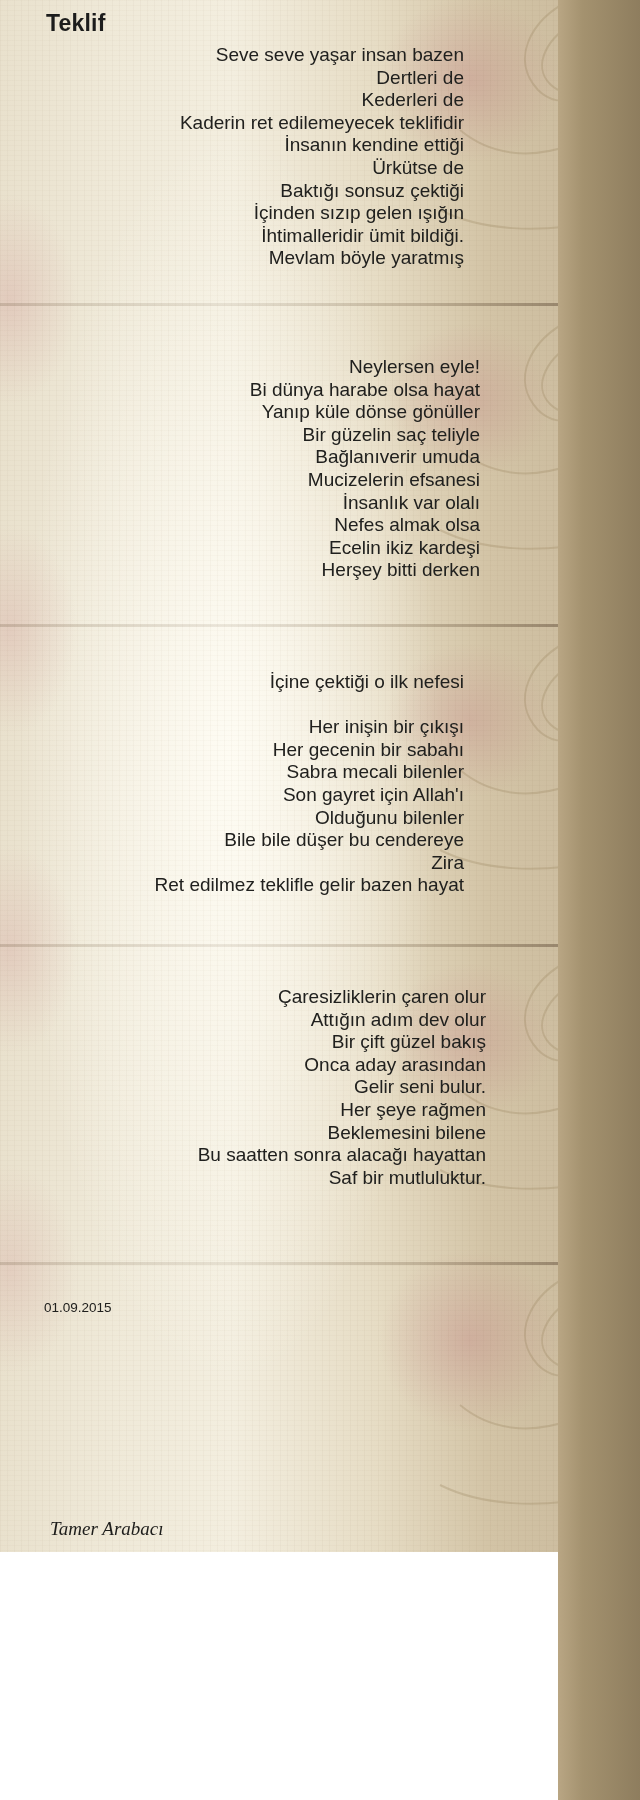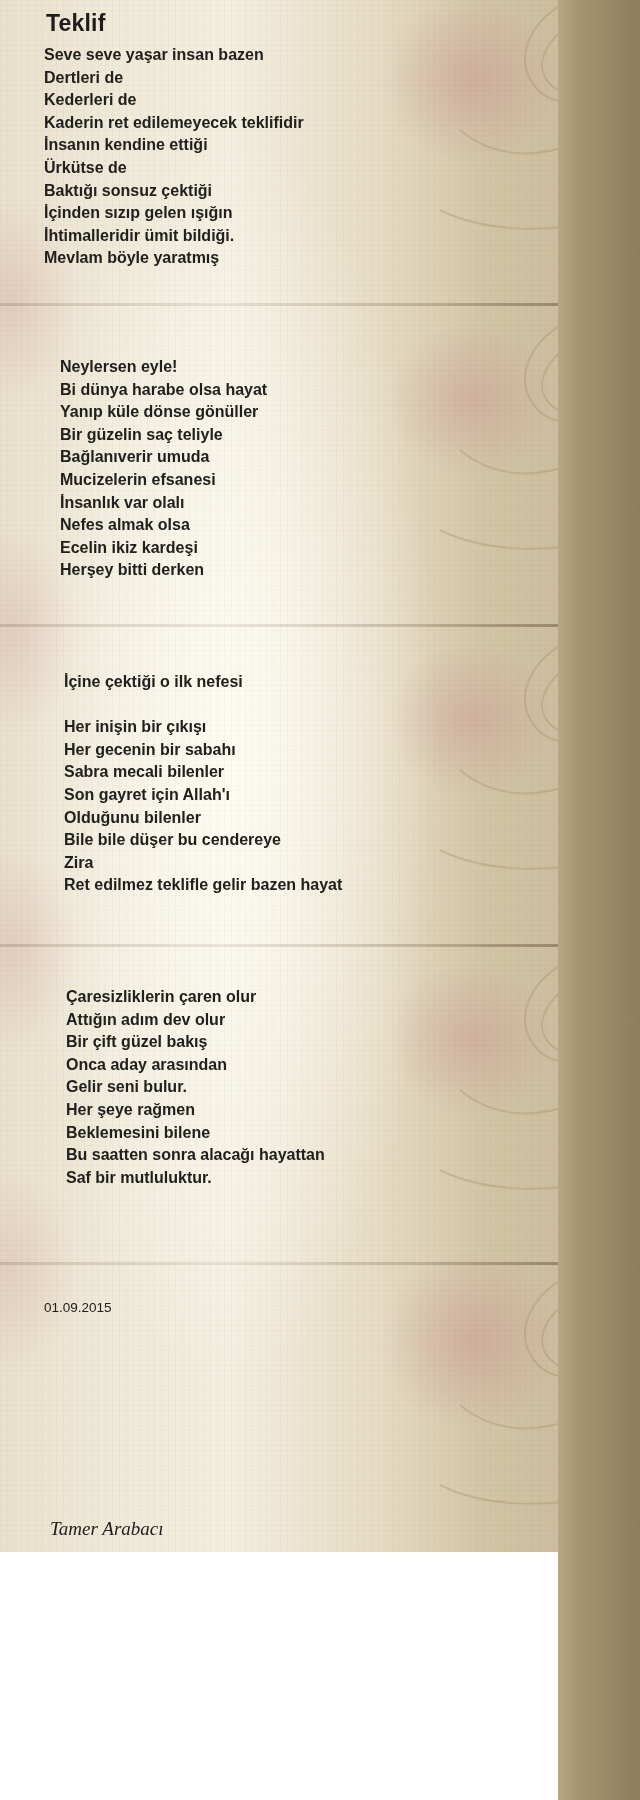--- a/index.html
+++ b/index.html
@@ -39,20 +39,21 @@
       
       radial-gradient(ellipse 90px 140px at 10px 300px, rgba(208,150,150,0.30), rgba(208,150,150,0) 75%),
       radial-gradient(ellipse 90px 140px at 10px 630px, rgba(208,150,150,0.28), rgba(208,150,150,0) 75%),
       radial-gradient(ellipse 90px 140px at 10px 950px, rgba(208,150,150,0.28), rgba(208,150,150,0) 75%),
       radial-gradient(ellipse 90px 140px at 10px 1270px, rgba(208,150,150,0.25), rgba(208,150,150,0) 75%),
       
       radial-gradient(ellipse 300px 900px at 230px 760px, rgba(255,253,245,0.92), rgba(255,253,245,0) 70%),
       
       linear-gradient(to right, #e9e1cd 0%, #efe9d8 18%, #f3eedf 38%, #e6dcc4 62%, #d3c4a6 80%, #c9b99c 100%),
       #e3d9c2;
+    text-align: right;
   }
 
   
   .paper-texture {
     position: absolute;
     inset: 0;
     pointer-events: none;
     background-image:
       repeating-linear-gradient(to right,
         rgba(160,140,105,0.05) 0px,
@@ -118,22 +119,22 @@
     color: #1c1c1c;
     letter-spacing: 0.2px;
   }
 
   .stanza {
     position: absolute;
     left: 44px;
     width: 420px;
   }
   .line {
-    font-size: 16px;
-    font-weight: bold;
+    font-size: 19px;
+    font-weight: normal;
     color: #20201e;
     line-height: 22.6px;
     white-space: pre;
   }
   .line.blank {
     height: 22.6px;
   }
 
   .date {
     position: absolute;
@@ -262,21 +263,21 @@
         <div class="line">Yanıp küle dönse gönüller</div>
         <div class="line">Bir güzelin saç teliyle</div>
         <div class="line">Bağlanıverir umuda</div>
         <div class="line">Mucizelerin efsanesi</div>
         <div class="line">İnsanlık var olalı</div>
         <div class="line">Nefes almak olsa</div>
         <div class="line">Ecelin ikiz kardeşi</div>
         <div class="line">Herşey bitti derken</div>
       </div>
 
-      <div class="stanza" style="top:671px;margin-left:20px;">
+      <div class="stanza" style="top:671px;">
         <div class="line">İçine çektiği o ilk nefesi</div>
         <div class="line blank"></div>
         <div class="line">Her inişin bir çıkışı</div>
         <div class="line">Her gecenin bir sabahı</div>
         <div class="line">Sabra mecali bilenler</div>
         <div class="line">Son gayret için Allah'ı</div>
         <div class="line">Olduğunu bilenler</div>
         <div class="line">Bile bile düşer bu cendereye</div>
         <div class="line">Zira</div>
         <div class="line">Ret edilmez teklifle gelir bazen hayat</div>

